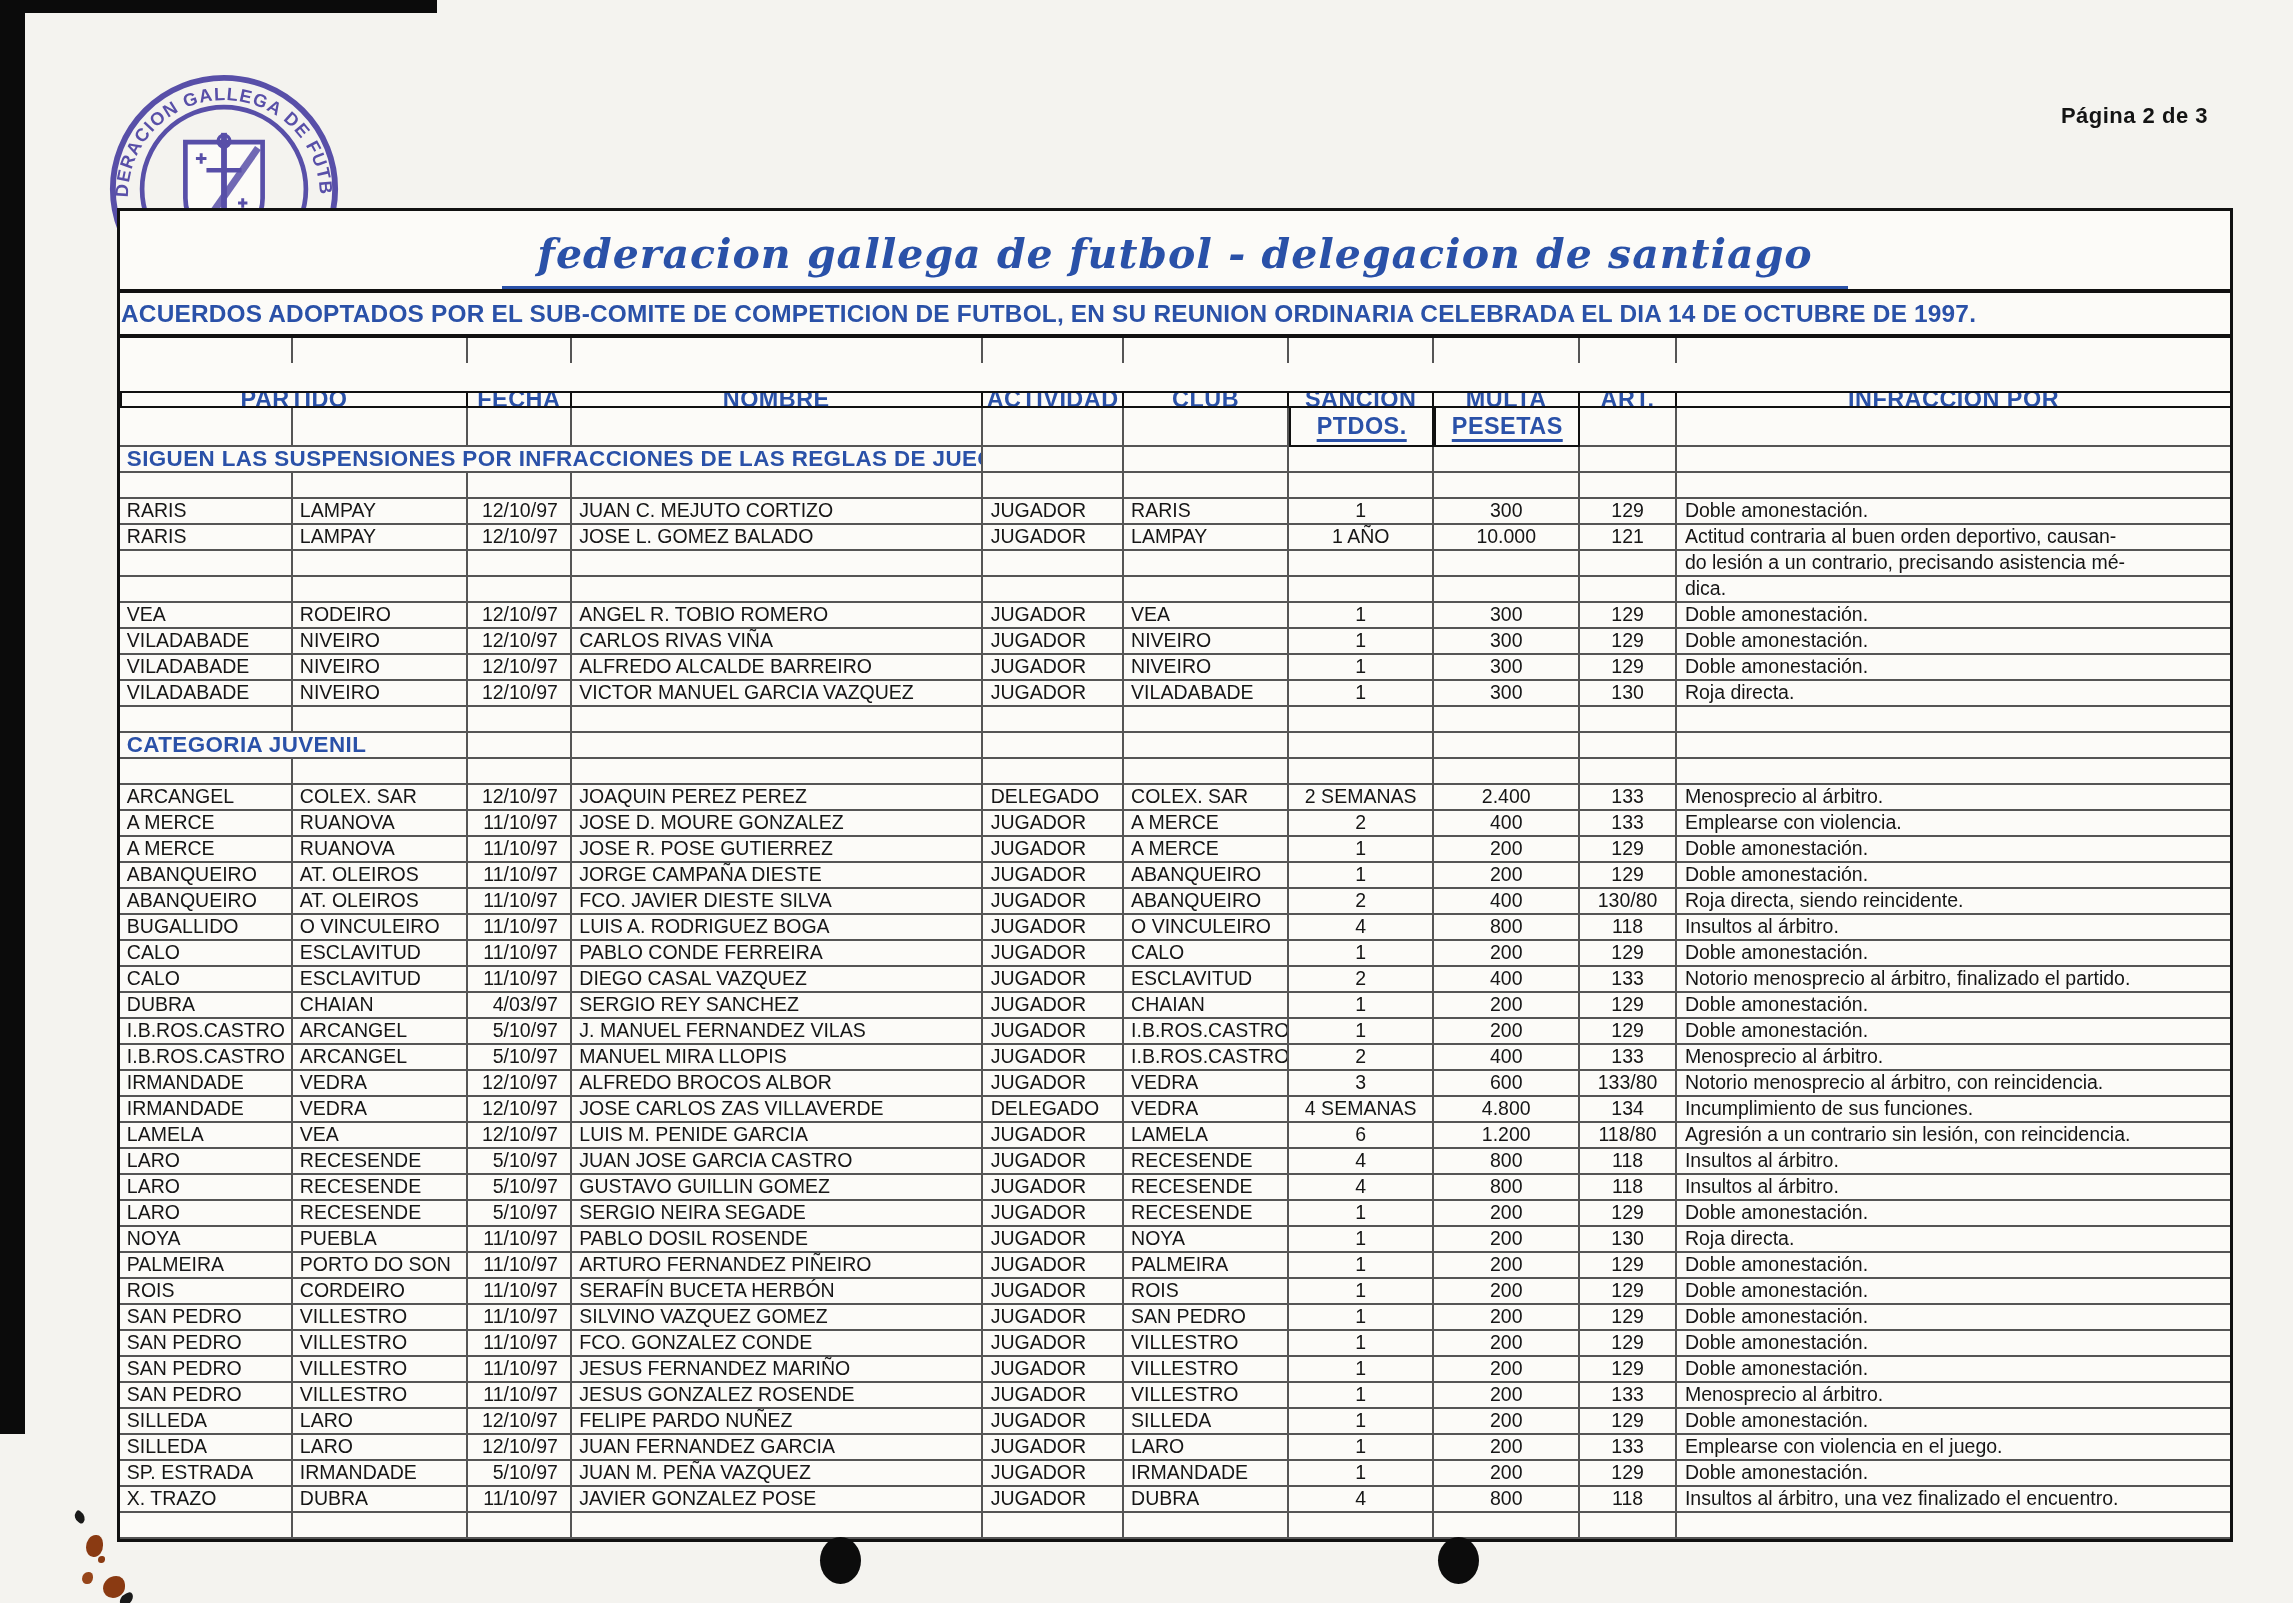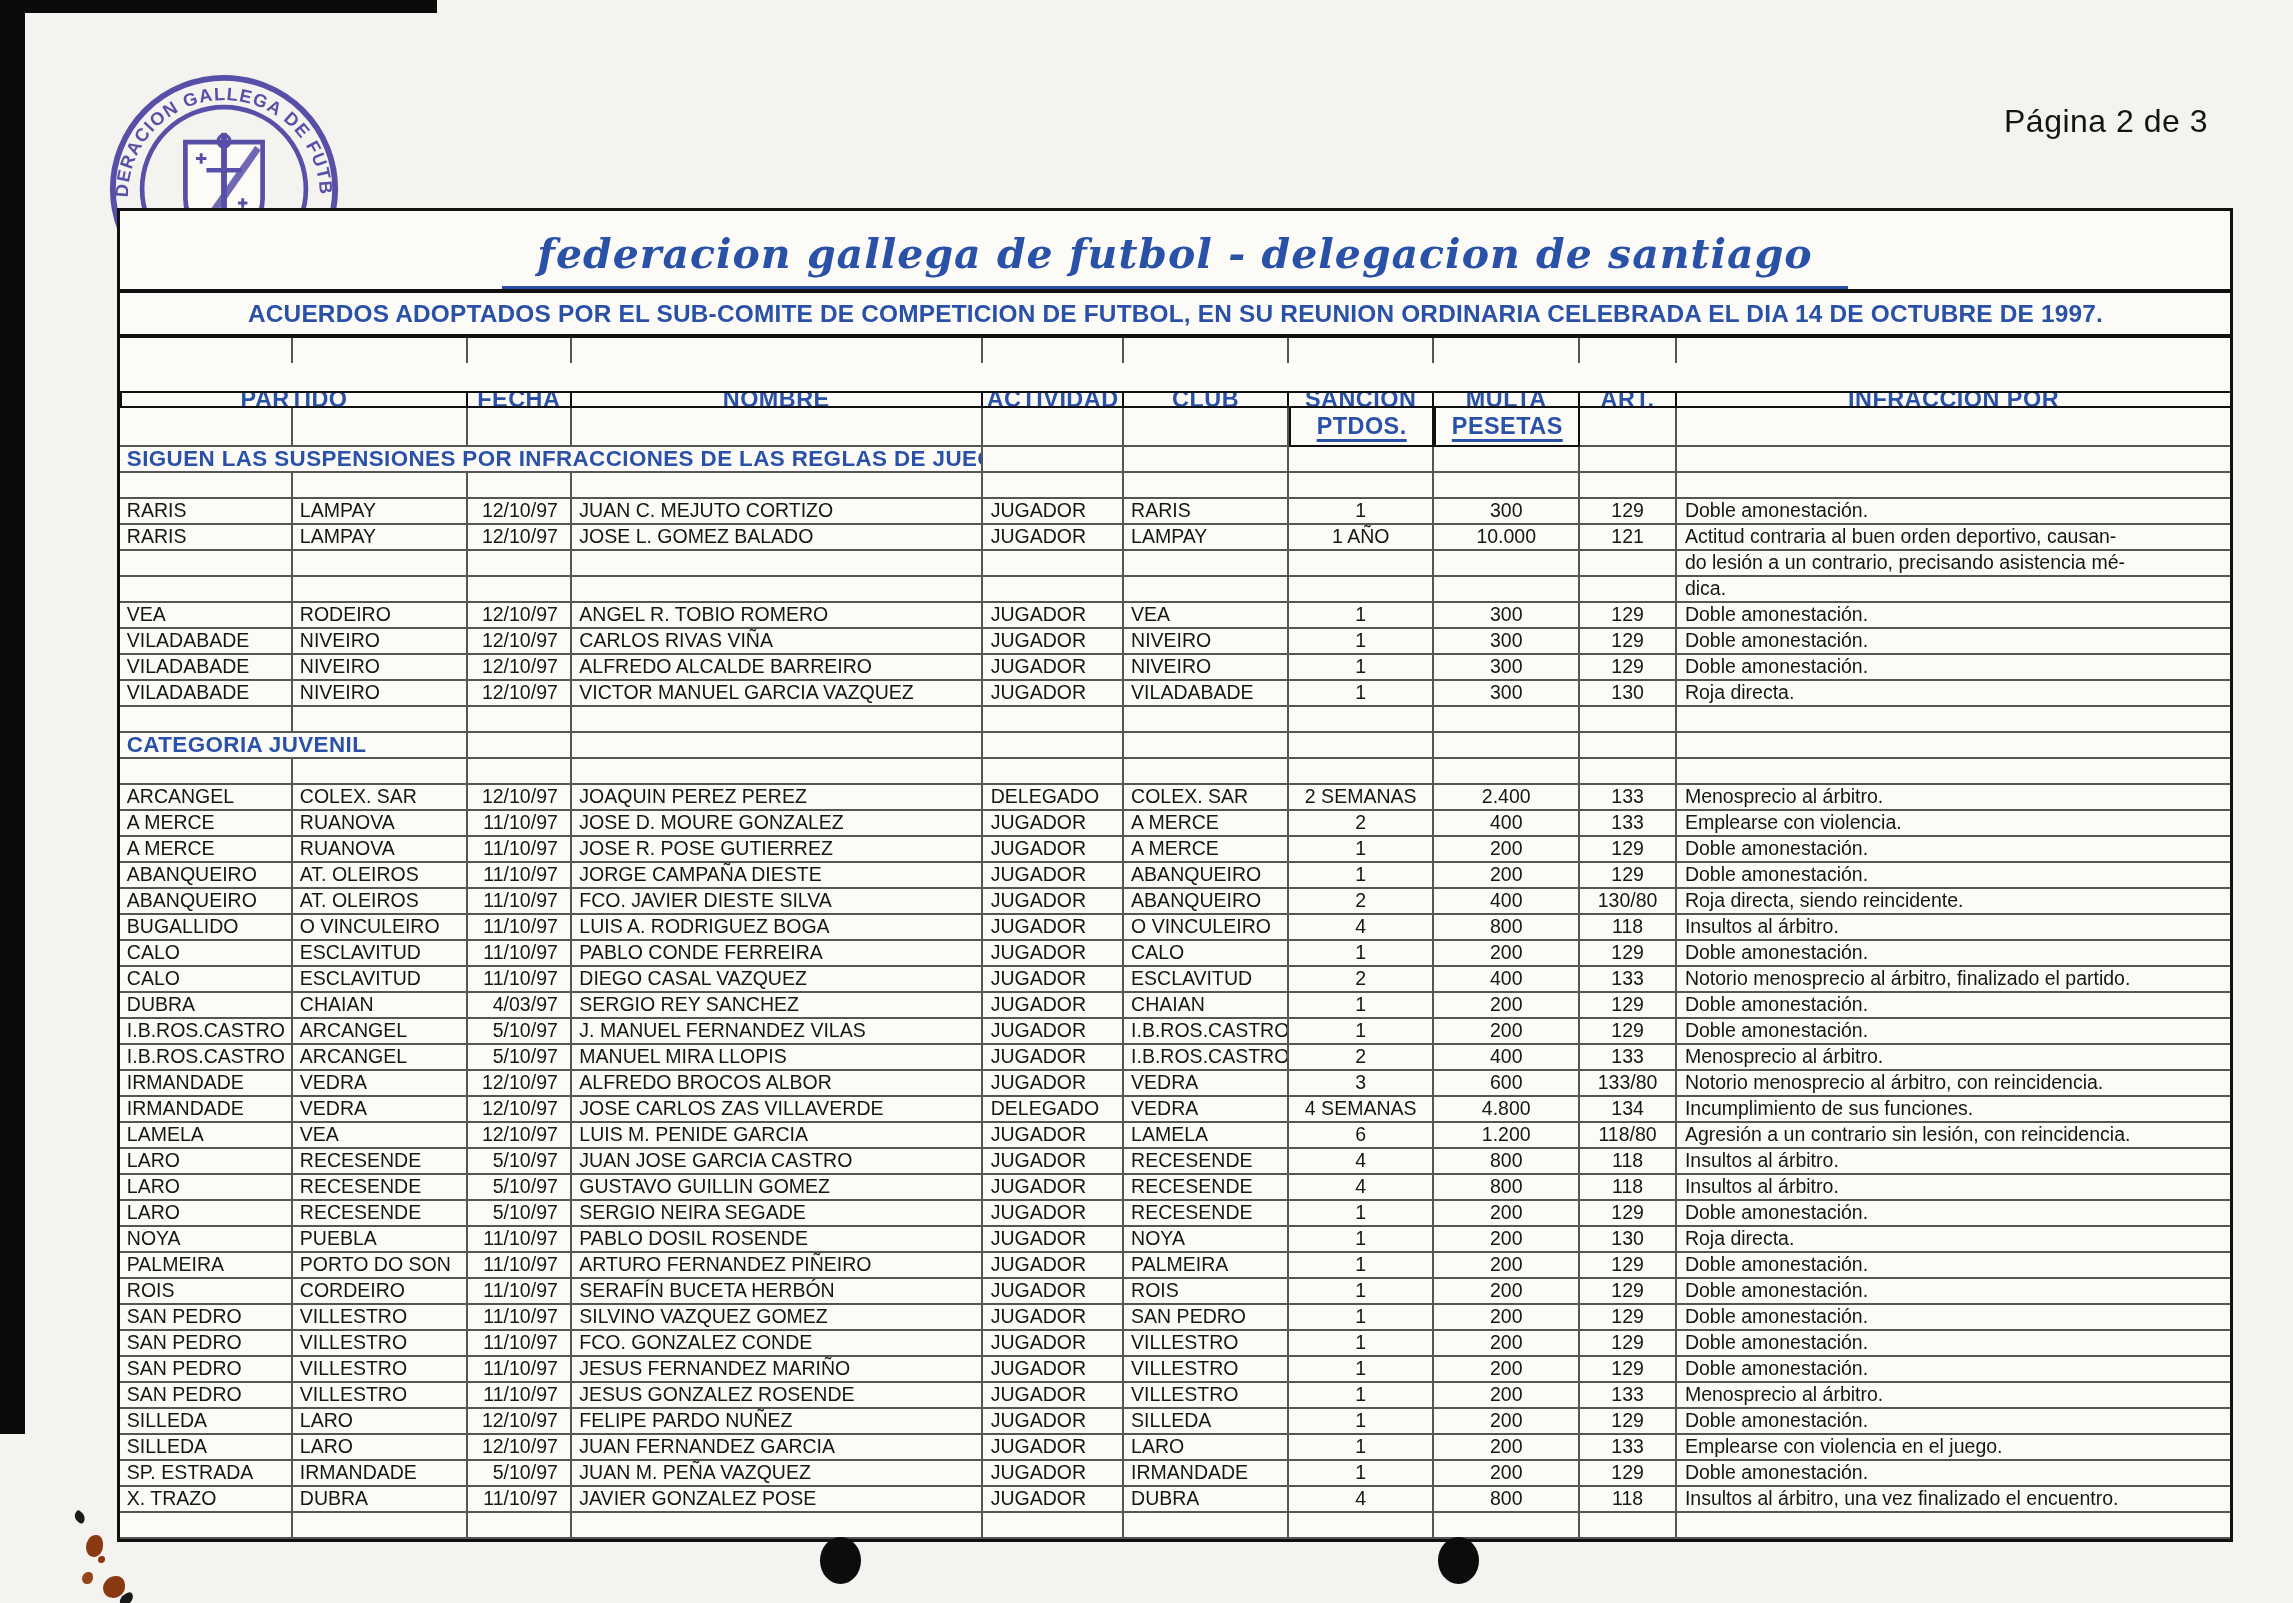--- a/index.html
+++ b/index.html
@@ -4,26 +4,26 @@
 <style>
   html,body{margin:0;padding:0;}
   body{width:2294px;height:1603px;background:#e8e6e1;font-family:"Liberation Sans",sans-serif;}
   .page{position:relative;width:2294px;height:1603px;background:#f4f3ef;overflow:hidden;}
   
   .strip-left{position:absolute;left:0;top:0;width:25px;height:1434px;background:#0b0b0b;}
   .strip-top{position:absolute;left:0;top:0;width:437px;height:12.7px;background:#0b0b0b;}
   .hole{position:absolute;width:41px;height:47px;background:#0c0c0c;border-radius:50%;}
   .stain{position:absolute;border-radius:60% 40% 55% 45%;}
   
-  .page-indicator{position:absolute;top:103px;right:86px;font-size:32px;font-weight:400;color:#141414;letter-spacing:0.5px;}
+  .page-indicator{position:absolute;top:103px;right:86px;font-size:22px;font-weight:700;color:#141414;letter-spacing:0.5px;}
   
   .main-box{position:absolute;left:117px;top:208px;width:2116px;border:3.9px solid #111;background:#fcfbf8;box-sizing:border-box;}
   .title-bar{height:78px;display:flex;align-items:flex-end;justify-content:center;}
   .fed-title{font-family:"DejaVu Serif",serif;font-weight:700;font-style:italic;font-size:41px;color:#2a51a8;letter-spacing:1px;border-bottom:3.9px solid #2a51a8;padding:0 35px 7.8px 35px;white-space:nowrap;}
-  .acuerdos-bar{border-top:4.9px solid #111;border-bottom:4.9px solid #111;height:41px;display:flex;align-items:center;padding-left:1px;box-sizing:content-box;justify-content:center;}
+  .acuerdos-bar{border-top:4.9px solid #111;border-bottom:4.9px solid #111;height:41px;display:flex;align-items:center;padding-left:1px;box-sizing:content-box;}
   .acuerdos-bar span{color:#2a51a8;font-weight:700;font-size:24.4px;letter-spacing:0.2px;white-space:nowrap;}
   
   #sanctions-grid{display:grid;width:100%;grid-template-columns:8.2% 8.3% 4.9% 19.5% 6.7% 7.8% 6.9% 6.9% 4.6% auto;grid-template-rows:25px 45px 39px;grid-auto-rows:26px;background:#fcfbf8;}
   .cell{border-right:2px solid #555;border-bottom:2px solid #555;overflow:hidden;white-space:nowrap;font-size:19.5px;line-height:23.4px;color:#161616;box-sizing:border-box;}
   .cell.last{border-right:none;}
   .sp{border-bottom:none;}
   .h1{border:2.9px solid #101010;border-left:none;display:flex;align-items:center;justify-content:center;margin-top:28px;}
   .h1.first{border-left:2.9px solid #101010;}
   .hlbl{color:#2a51a8;font-weight:700;font-size:23.4px;letter-spacing:0.5px;text-decoration:underline;text-decoration-thickness:2.9px;text-underline-offset:4.9px;}
   .h2{display:flex;align-items:center;justify-content:center;}

